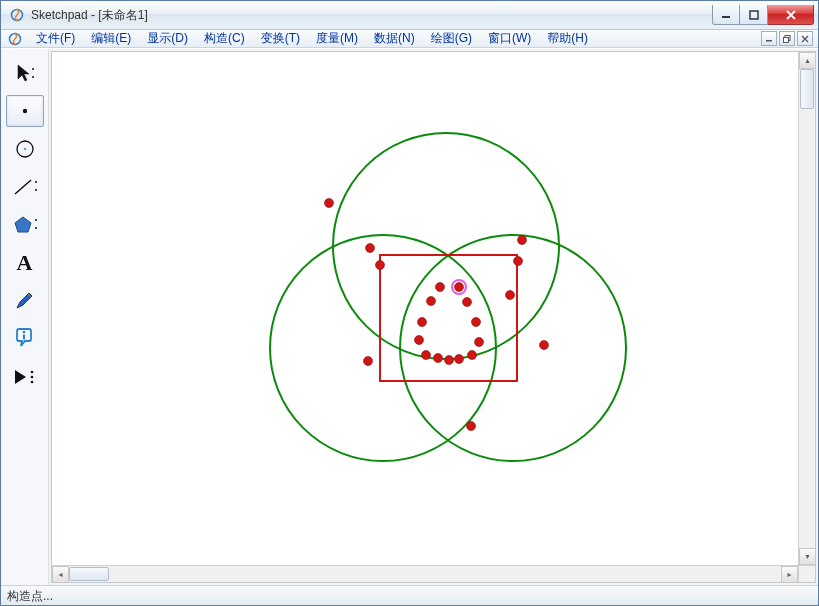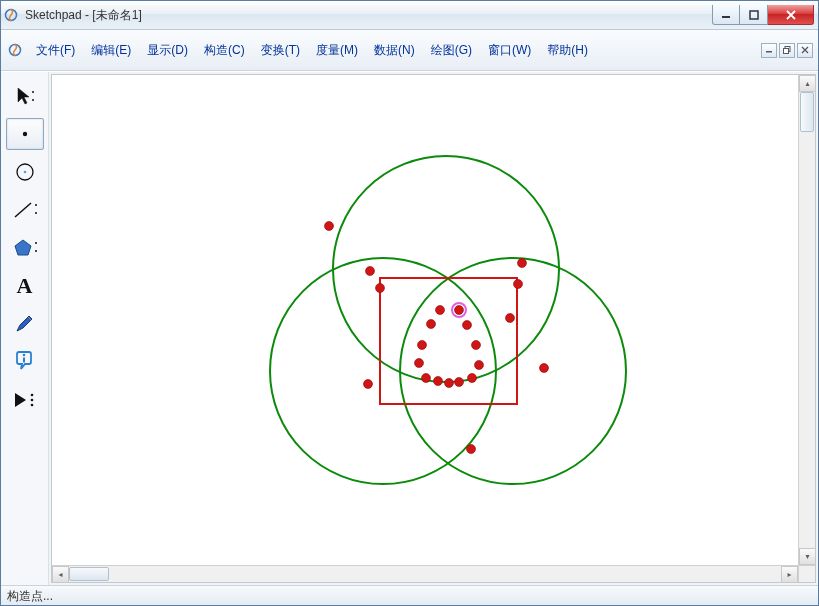--- a/index.html
+++ b/index.html
@@ -1,32 +1,32 @@
 <!DOCTYPE html>
 <html><head>
 <meta charset="utf-8">
 <style>
 * { box-sizing: border-box; margin: 0; padding: 0; }
 body { font-family: "Microsoft YaHei", "SimSun", Arial, sans-serif; font-size: 12px; background: #fff; overflow: hidden; width: 819px; height: 606px; }
 
 .window { width: 819px; height: 606px; border: 1px solid #5a7ca0; display: flex; flex-direction: column; background: #f0f0f0; }
 
 
-.titlebar { height: 29px; background: linear-gradient(#fdfefe, #e9eff5 45%, #dce6f0 46%, #eaf1f8); display: flex; align-items: center; padding-left: 2px; border-bottom: 1px solid #b8c8d8; }
+.titlebar { height: 29px; background: linear-gradient(#fdfefe, #e9eff5 45%, #dce6f0 46%, #eaf1f8); display: flex; align-items: center; padding-left: 8px; border-bottom: 1px solid #b8c8d8; }
 .titlebar .app-icon { width: 16px; height: 16px; margin-right: 6px; display: flex; align-items: center; justify-content: center; }
 .titlebar .title-text { flex: 1; color: #333; font-size: 12px; }
 .win-controls { display: flex; height: 20px; margin-right: 4px; }
 .win-btn { width: 28px; height: 20px; margin-left: 0; border: 1px solid #8a9aab; border-top: none; display: flex; align-items: center; justify-content: center; background: linear-gradient(#f7fbff, #dbe7f3); cursor: pointer; position: relative; }
 .win-btn.min { border-radius: 0 0 0 3px; }
 .win-btn.max { border-left: none; }
 .win-btn.close { width: 46px; border-radius: 0 0 3px 0; border-left: none; background: linear-gradient(#f0a0a0, #d94040 45%, #c82020 46%, #e05050); border-color: #a03030; }
 .win-btn.close svg { color: #fff; }
 
 
-.menubar { height: 41px; background: linear-gradient(#fafcfe, #e8eef5); border-bottom: 1px solid #c8d4e0; display: flex; align-items: center; padding: 0 3px; }
+.menubar { height: 18px; background: linear-gradient(#fafcfe, #e8eef5); border-bottom: 1px solid #c8d4e0; display: flex; align-items: center; padding: 0 3px; }
 .menu-icon { width: 18px; height: 18px; margin: 0 4px 0 2px; display: flex; align-items: center; justify-content: center; }
 .menu-item { padding: 2px 8px; cursor: pointer; color: #003399; font-size: 12px; }
 .mdi-controls { margin-left: auto; display: flex; gap: 2px; padding-right: 2px; }
 .mdi-btn { width: 16px; height: 15px; border: 1px solid #9ab0c6; background: linear-gradient(#fff,#e0e8f0); display: flex; align-items: center; justify-content: center; cursor: pointer; }
 
 
 .body-area { flex: 1; display: flex; background: #f3f3f3; border-top: 1px solid #fff; }
 
 
 .toolbar { width: 48px; background: #f5f7fa; border-right: 1px solid #d8e0e8; display: flex; flex-direction: column; align-items: center; padding-top: 8px; gap: 6px; }

